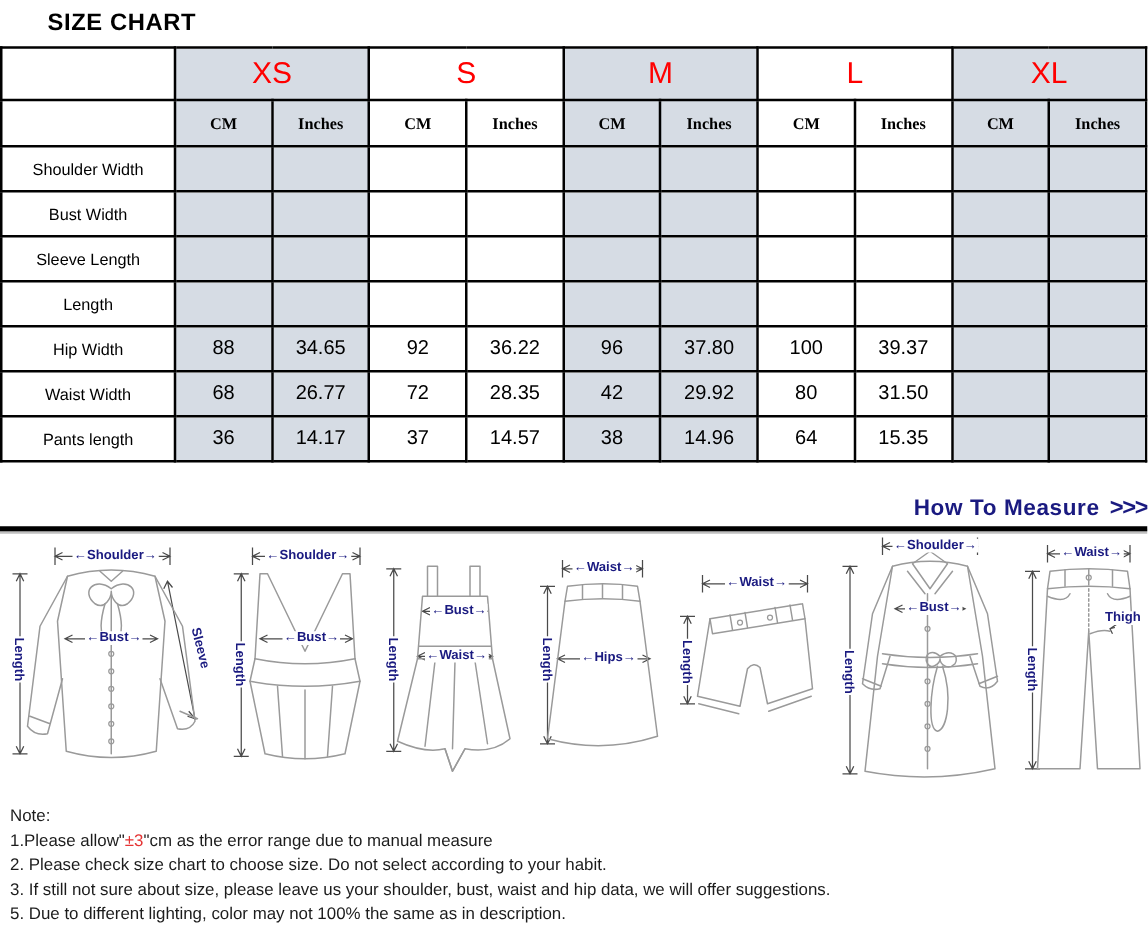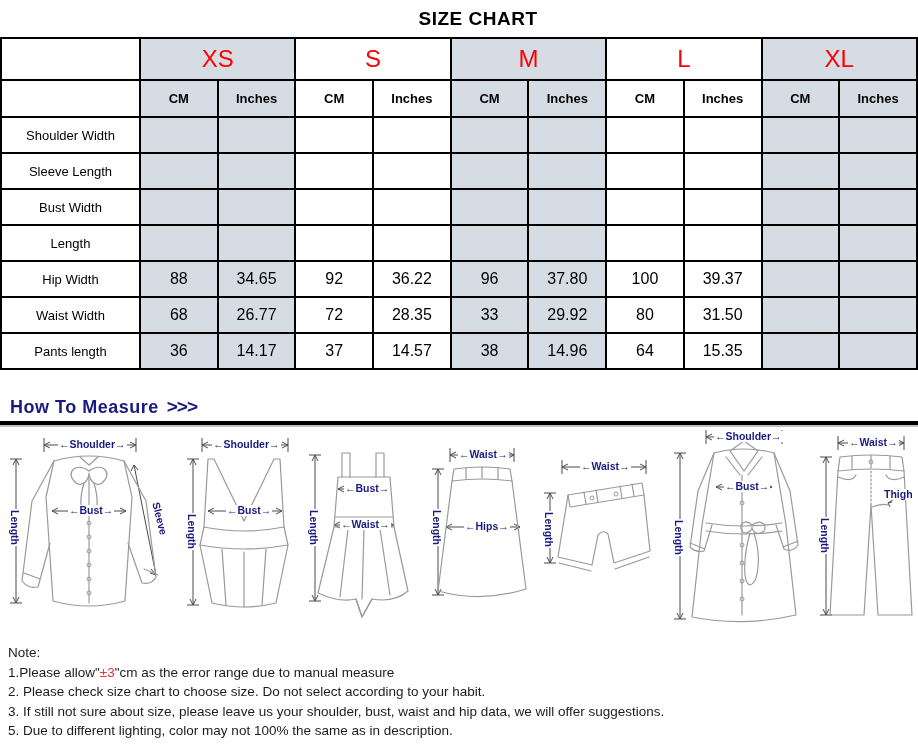--- a/index.html
+++ b/index.html
@@ -5,43 +5,43 @@
   * { box-sizing: border-box; }
   html,body { margin:0; padding:0; }
   body {
     width:918px; height:754px; background:#ffffff;
     font-family:"Liberation Sans", sans-serif; color:#000;
     position:relative; overflow:hidden;
   }
 
   
   .page-title {
-    margin:8px 0 7px 0; text-align:center;
+    margin:8px 0 7px 0; 
     font-size:19px; font-weight:bold; letter-spacing:0.5px;padding-left:38px;
   }
 
   
   table.size-table {
     border-collapse:collapse; width:918px; table-layout:fixed;
   }
   table.size-table td {
     border:2px solid #000; text-align:center; vertical-align:middle;
     padding:0; overflow:hidden;
   }
   tr.r-size td { height:42px; font-size:24px; color:#ff0000; font-weight:normal; }
-  tr.r-units td { height:37px; font-size:13px; font-weight:bold; }
+  tr.r-units td { height:37px; font-size:13px; font-weight:bold;font-family:Liberation Serif, serif; }
   tr.r-data td { height:36px; font-size:13px; }
   tr.r-data td.val { font-size:16px; }
   td.sh { background:#d6dce4; }
   col.c0 { width:139px; }
 
   
   .measure-head {
     margin:26px 0 0 10px; font-size:18px; font-weight:bold;
-    color:#1a1a80; letter-spacing:0.5px;
+    color:#1a1a80; letter-spacing:0.5px;text-align:right;
   }
   .measure-head .chev { margin-left:8px; letter-spacing:-1px; font-size:19px; }
   .head-rule {
     height:4px; background:#000; margin-top:3px;
     box-shadow:0 2px 0 #c0c0c0;
   }
 
   
   .figures { position:relative; height:206px; margin-top:2px; }
   figure.fig { position:absolute; margin:0; }
@@ -109,34 +109,34 @@
     <td class="val"></td>
     <td class="val"></td>
     <td class="val sh"></td>
     <td class="val sh"></td>
     <td class="val"></td>
     <td class="val"></td>
     <td class="val sh"></td>
     <td class="val sh"></td>
   </tr>
   <tr class="r-data">
+    <td>Bust Width</td>
+    <td class="val sh"></td>
+    <td class="val sh"></td>
+    <td class="val"></td>
+    <td class="val"></td>
+    <td class="val sh"></td>
+    <td class="val sh"></td>
+    <td class="val"></td>
+    <td class="val"></td>
+    <td class="val sh"></td>
+    <td class="val sh"></td>
+  </tr>
+  <tr class="r-data">
     <td>Sleeve Length</td>
-    <td class="val sh"></td>
-    <td class="val sh"></td>
-    <td class="val"></td>
-    <td class="val"></td>
-    <td class="val sh"></td>
-    <td class="val sh"></td>
-    <td class="val"></td>
-    <td class="val"></td>
-    <td class="val sh"></td>
-    <td class="val sh"></td>
-  </tr>
-  <tr class="r-data">
-    <td>Bust Width</td>
     <td class="val sh"></td>
     <td class="val sh"></td>
     <td class="val"></td>
     <td class="val"></td>
     <td class="val sh"></td>
     <td class="val sh"></td>
     <td class="val"></td>
     <td class="val"></td>
     <td class="val sh"></td>
     <td class="val sh"></td>
@@ -166,21 +166,21 @@
     <td class="val">39.37</td>
     <td class="val sh"></td>
     <td class="val sh"></td>
   </tr>
   <tr class="r-data">
     <td>Waist Width</td>
     <td class="val sh">68</td>
     <td class="val sh">26.77</td>
     <td class="val">72</td>
     <td class="val">28.35</td>
-    <td class="val sh">33</td>
+    <td class="val sh">42</td>
     <td class="val sh">29.92</td>
     <td class="val">80</td>
     <td class="val">31.50</td>
     <td class="val sh"></td>
     <td class="val sh"></td>
   </tr>
   <tr class="r-data">
     <td>Pants length</td>
     <td class="val sh">36</td>
     <td class="val sh">14.17</td>

